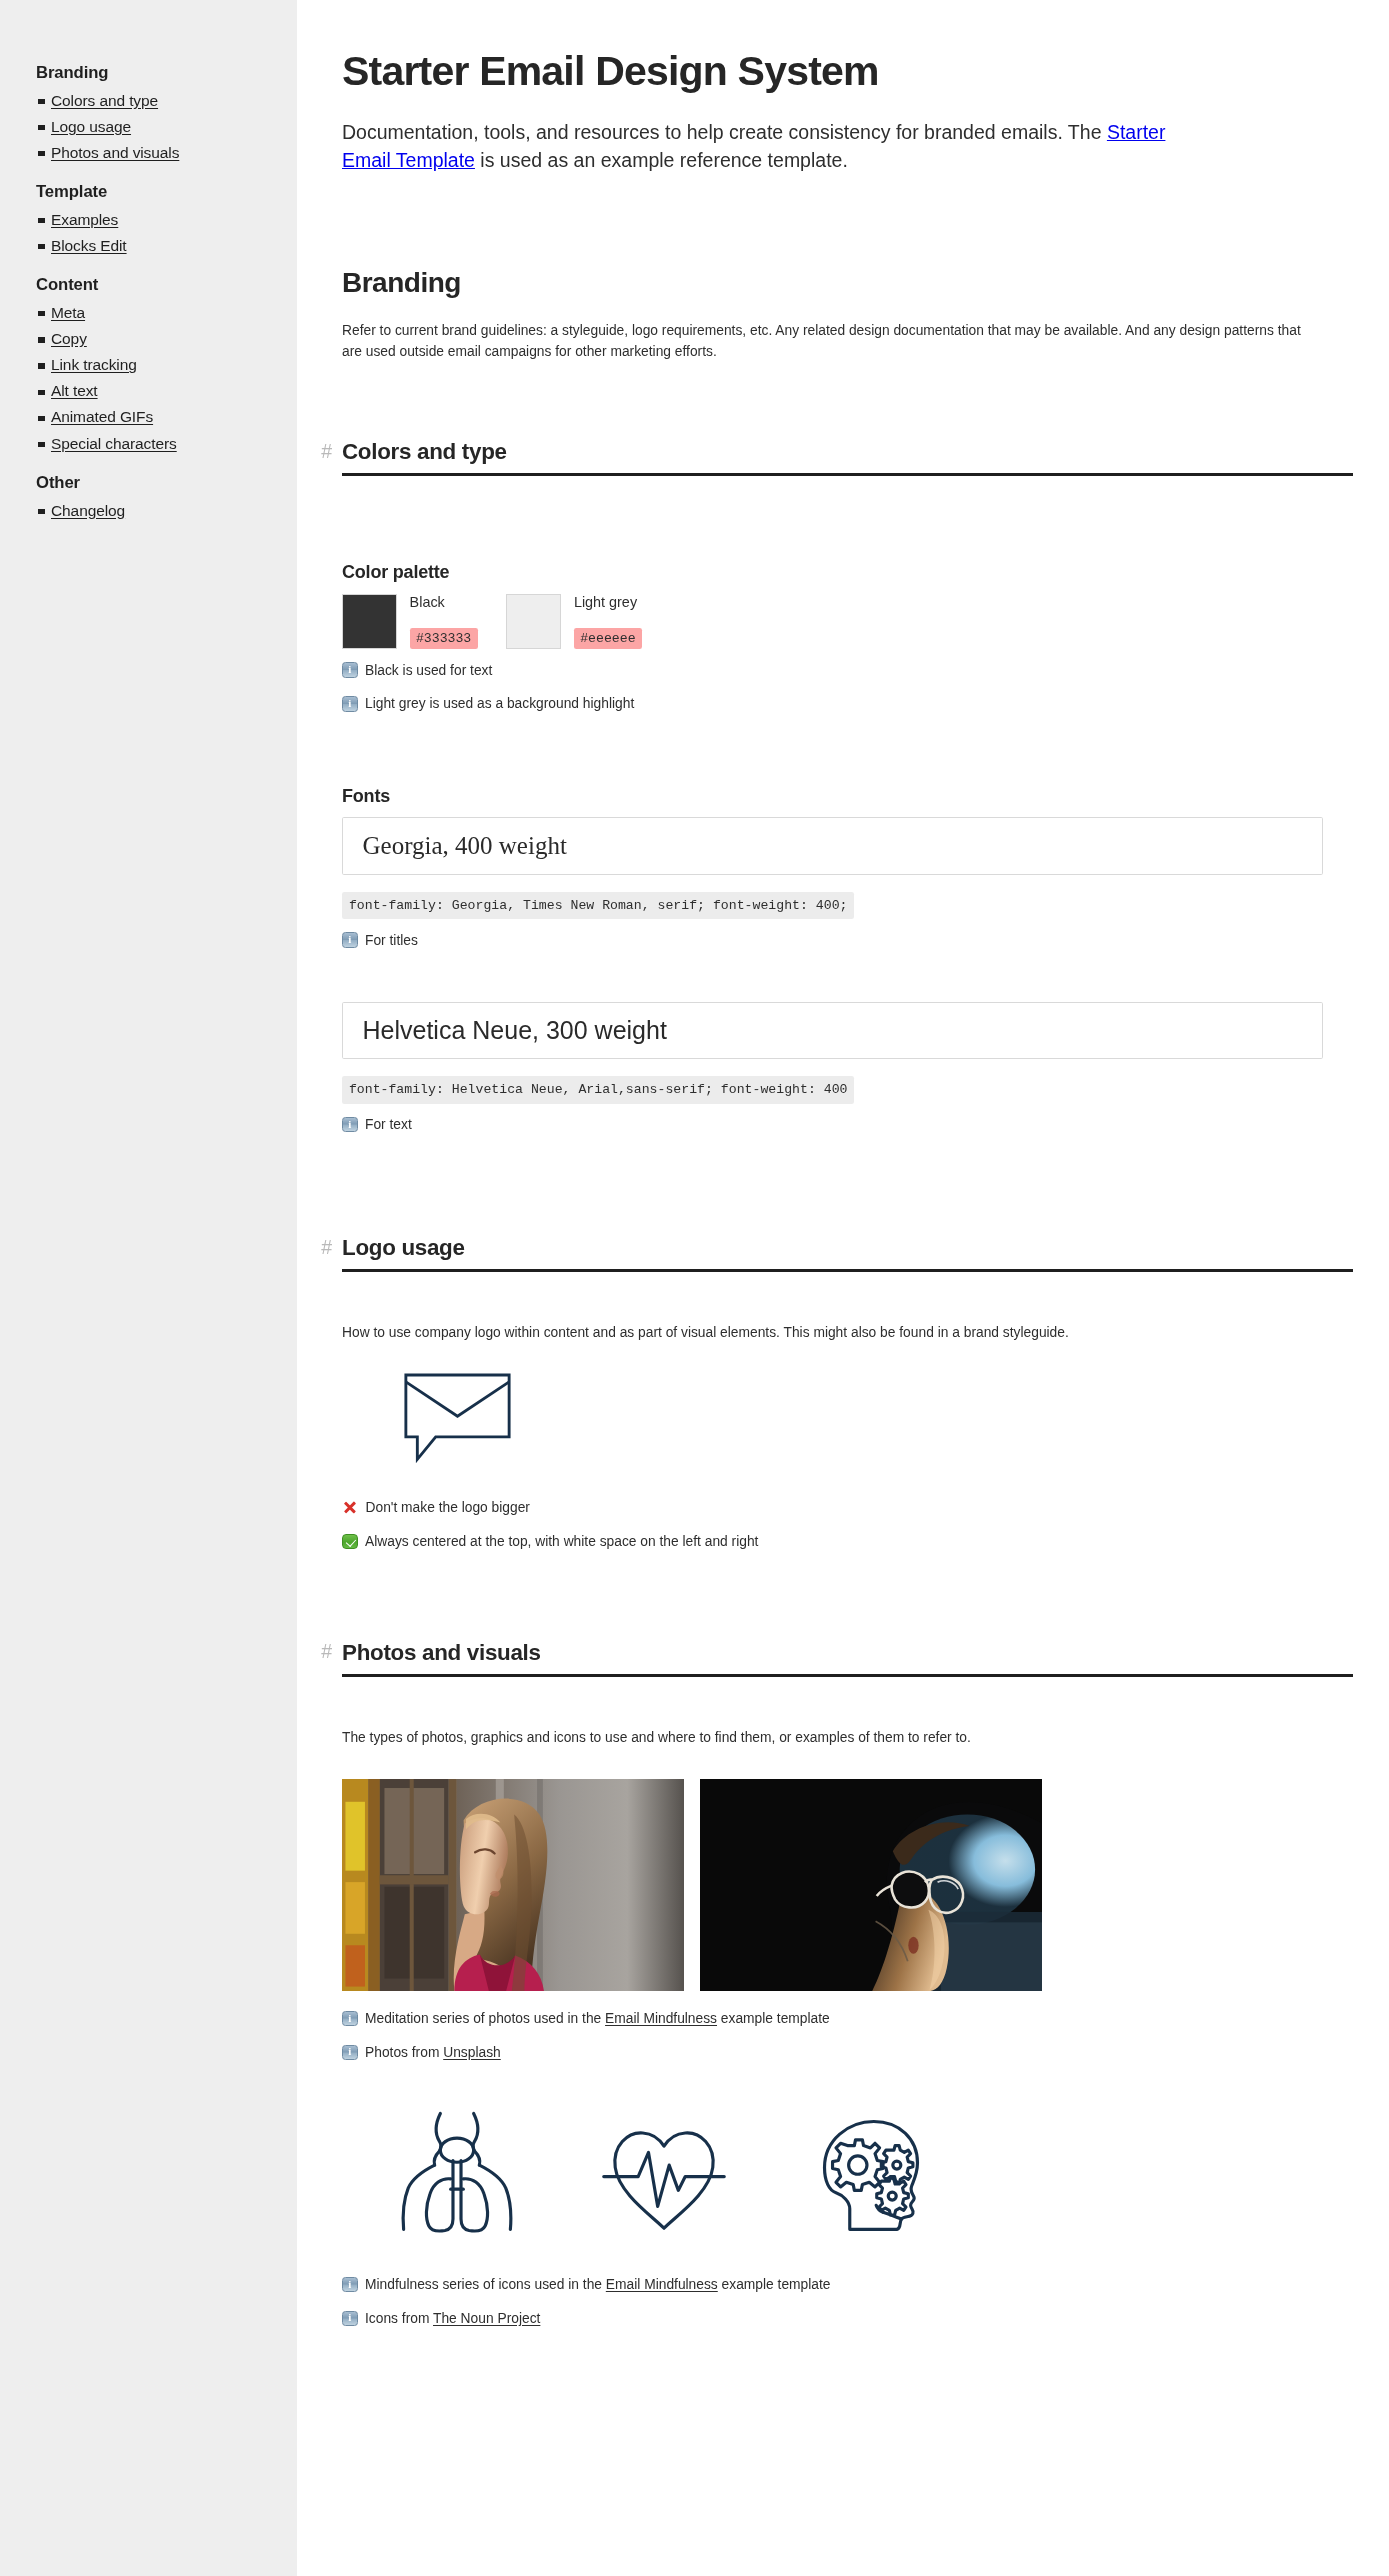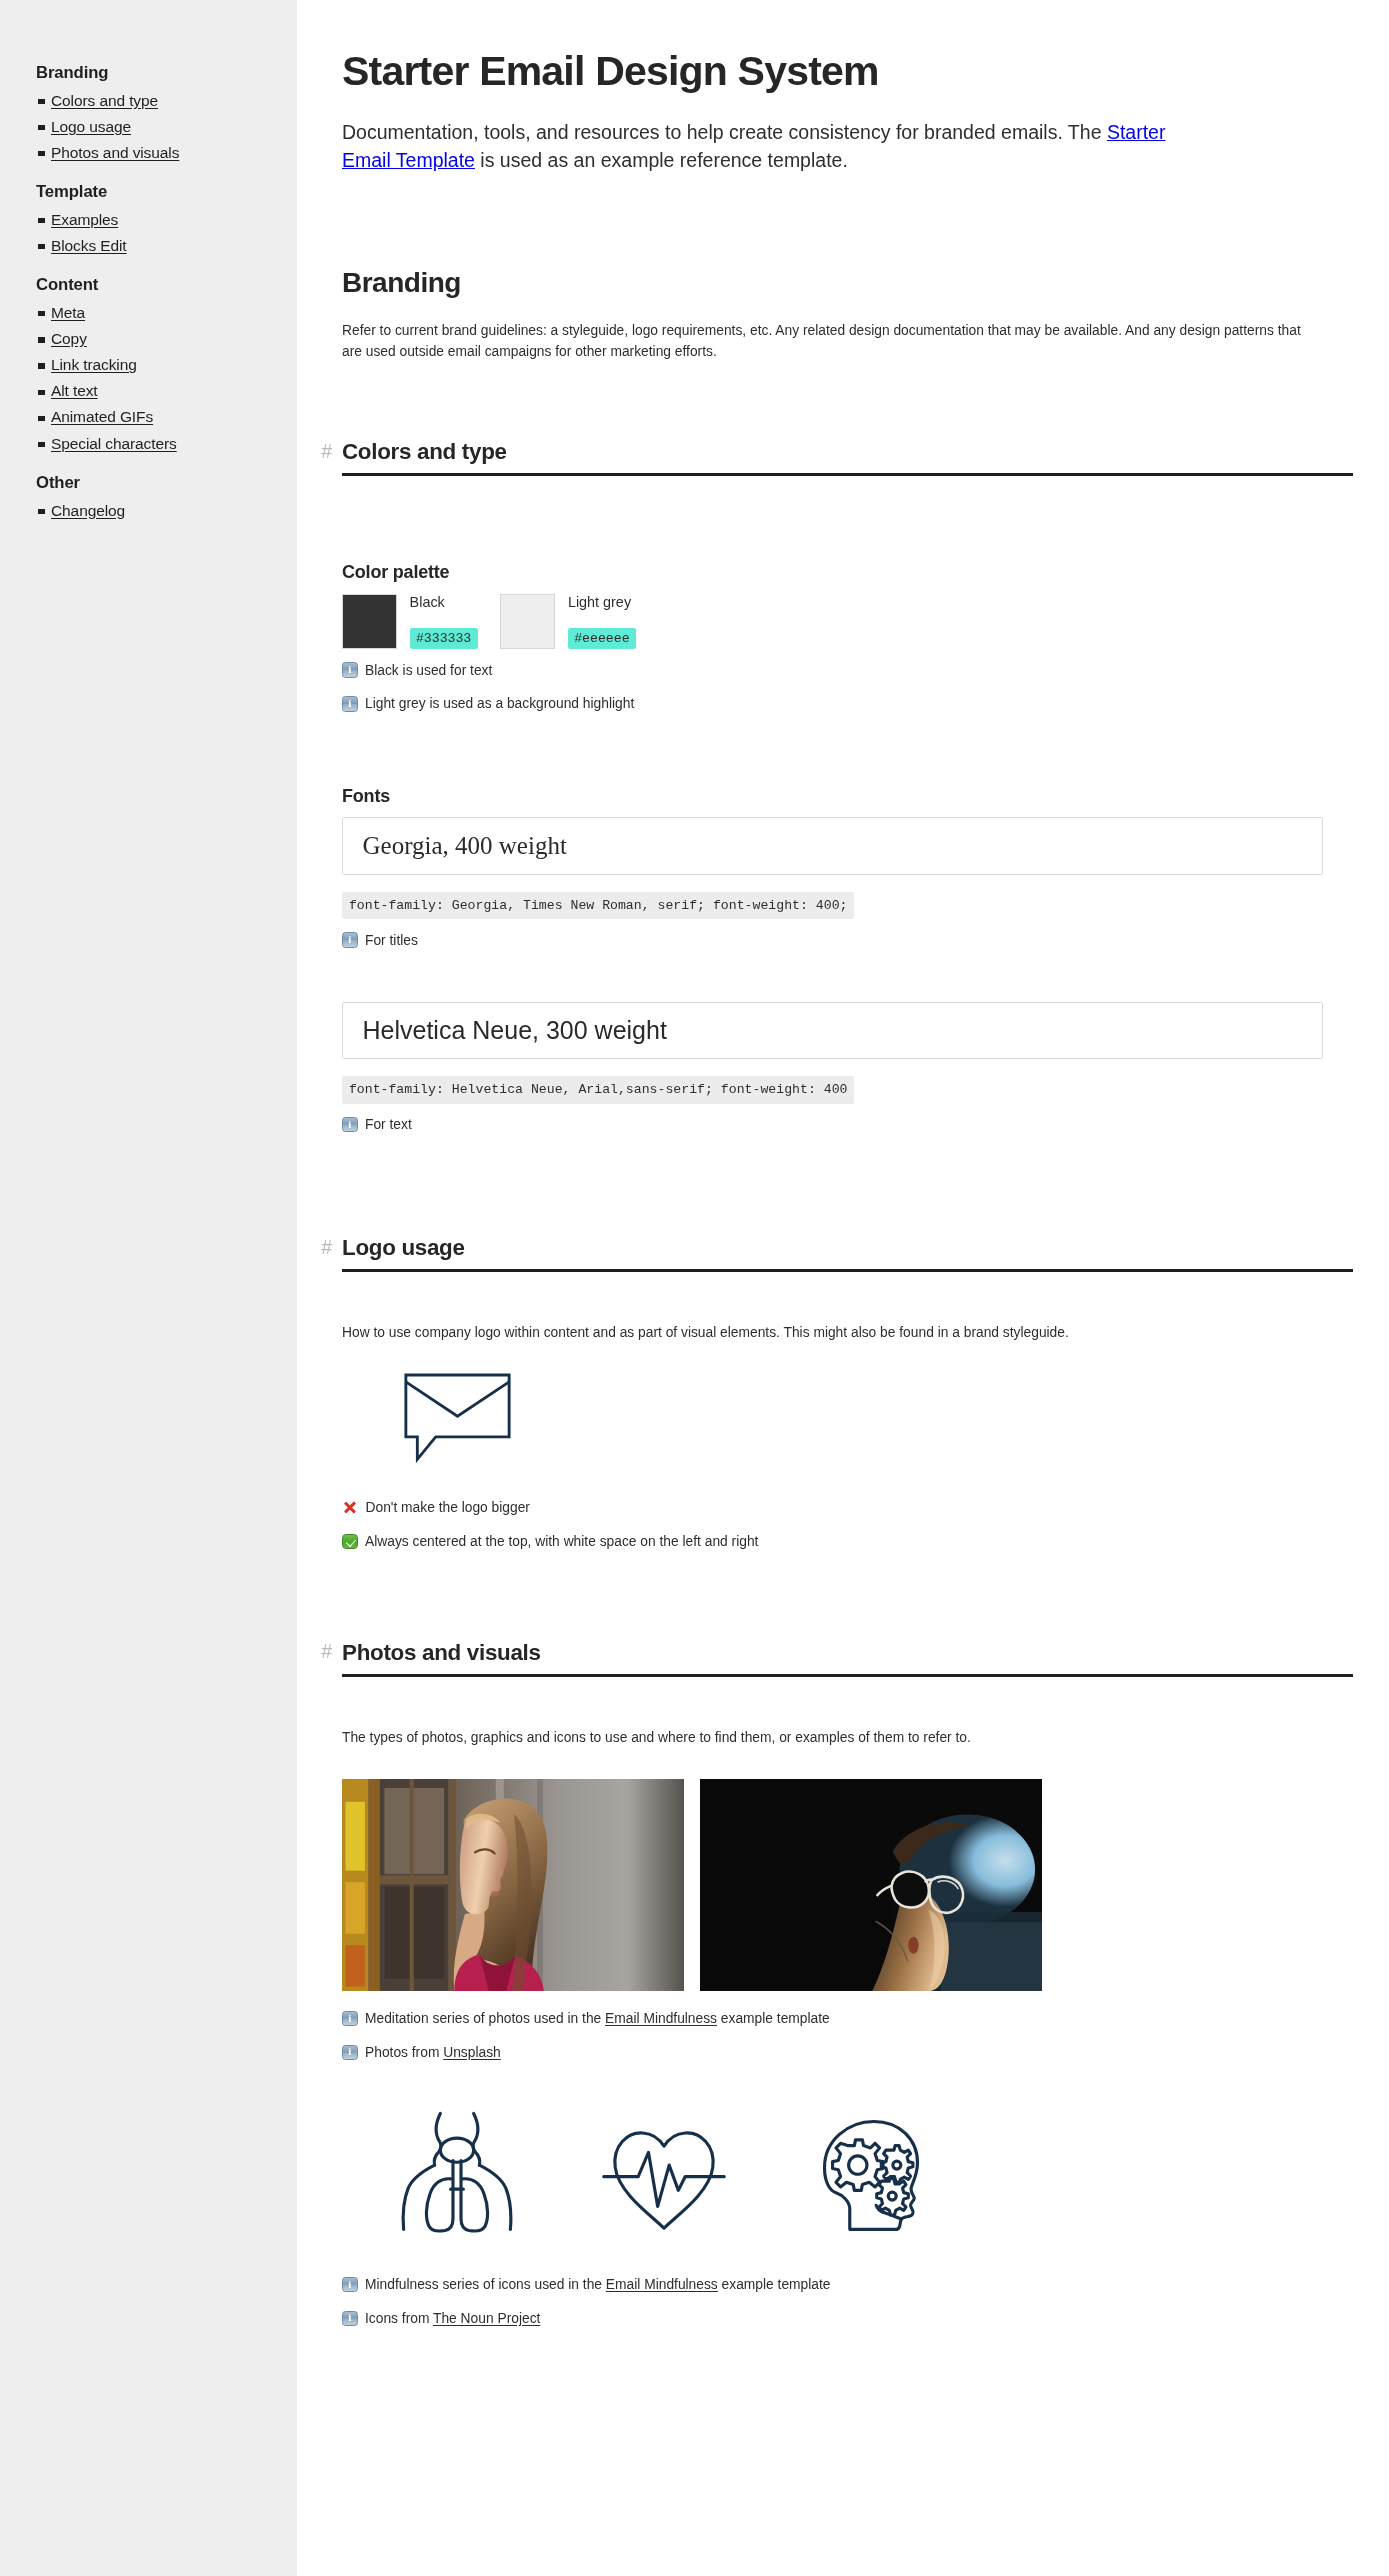--- a/index.html
+++ b/index.html
@@ -141,21 +141,21 @@
     font-size: 18px;
     font-weight: bold;
     color: #262626;
     letter-spacing: -0.2px;
     margin: 0 0 10.3px 0;
     line-height: 1.2;
   }
 
   
   .block-gap-lg { margin-top: 86px; }
-  .swatch-row { display: flex; align-items: flex-start; gap: 2px; }
+  .swatch-row { display: flex; align-items: flex-start; gap: 8px; }
   .swatch-item { display: flex; align-items: stretch; margin-right: 20.7px; }
   .swatch-chip {
     width: 55px;
     height: 55px;
     border: 0.6px solid #d6d6d6;
     flex: 0 0 55px;
   }
   .swatch-meta {
     padding-left: 12.6px;
     display: flex;
@@ -167,21 +167,21 @@
     font-size: 14.4px;
     font-weight: 300;
     color: #2e2e2e;
     line-height: 1.1;
     padding-top: 1.1px;
   }
   .swatch-hex {
     font-family: "Liberation Mono", monospace;
     font-size: 13.2px;
     color: #2e2e2e;
-    background: #5eead4;
+    background: #fca5a5;
     padding: 2.9px 6.3px;
     border-radius: 2.3px;
     display: inline-block;
     align-self: flex-start;
   }
 
   
   .note-list { margin: 0; padding: 0; list-style: none; }
   .note {
     display: flex;

